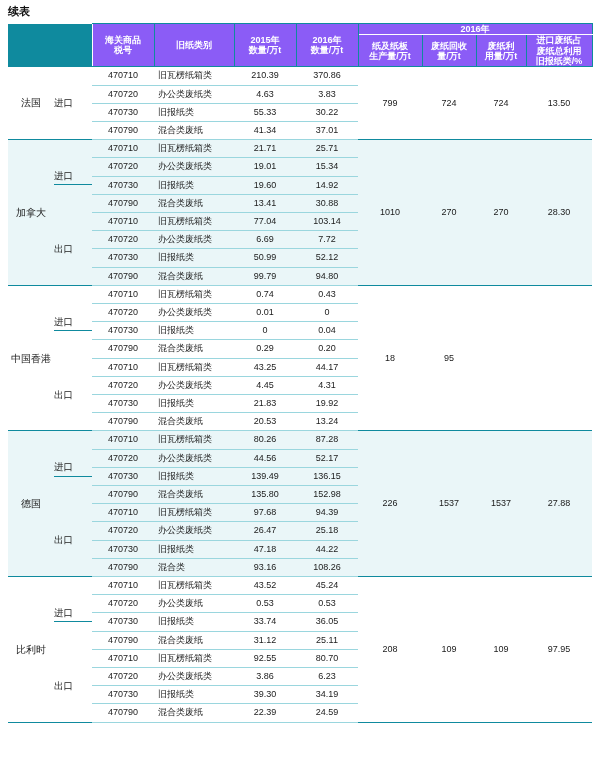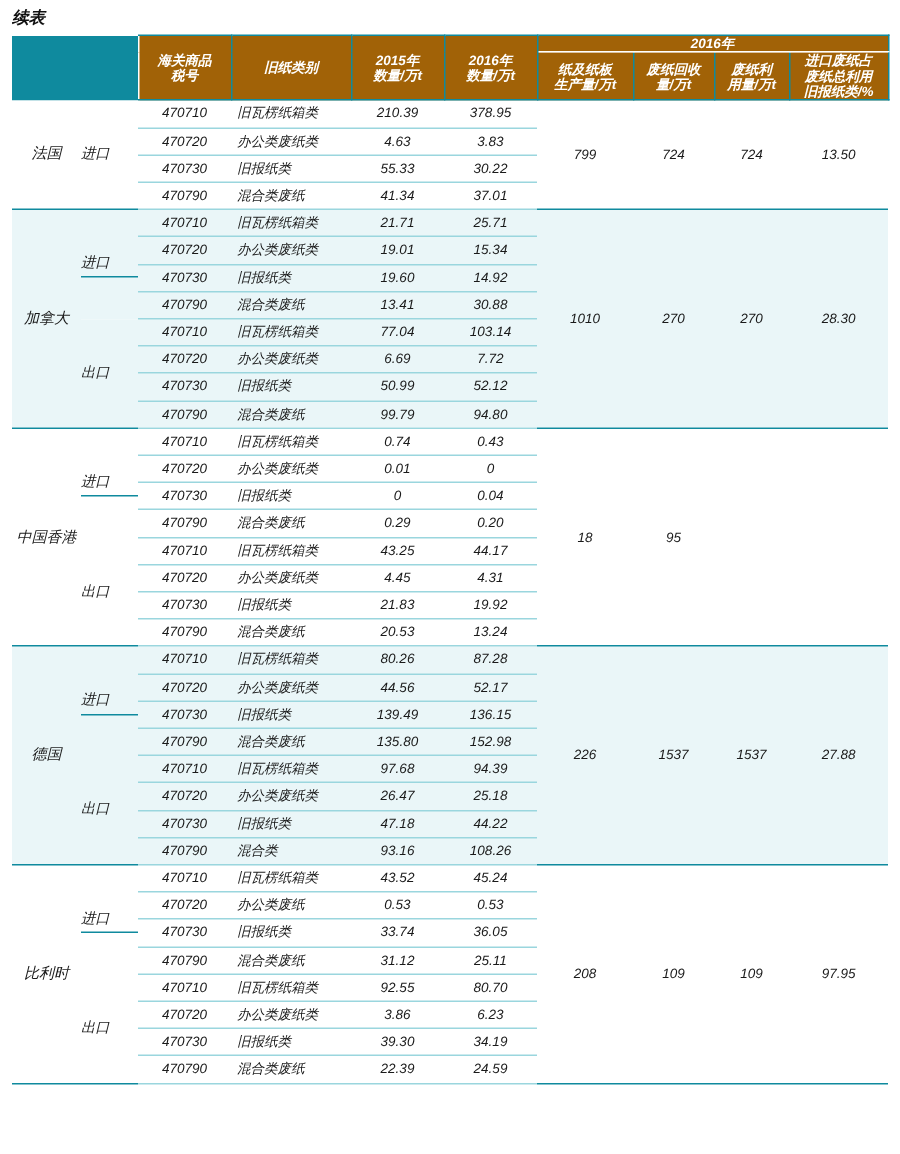--- a/index.html
+++ b/index.html
@@ -10,21 +10,20 @@
   body {
     width: 600px;
     height: 769px;
     font-family: "Liberation Sans", sans-serif;
     color: #1a1a1a;
     overflow: hidden;
   }
   .page {
     width: 600px;
     position: relative;
-    font-style: italic;
   }
   .caption {
     font-size: 11px;
     font-weight: bold;
     color: #111;
     padding: 4px 0 4px 8px;
   }
   table.main {
     border-collapse: collapse;
     width: 584px;
@@ -32,21 +31,21 @@
     table-layout: fixed;
     font-size: 9px;
   }
   table.main th, table.main td {
     padding: 0;
     vertical-align: middle;
     text-align: center;
   }
   
   thead th {
-    background: #a16207;
+    background: #8b5cf6;
     color: #ffffff;
     font-weight: bold;
     font-size: 9px;
     line-height: 1.15;
     border: 1px solid #0f8a9e;
     padding: 3px 1px;
   }
   thead th.topleft {
     background: #0f8a9e;
     border: none;
@@ -167,21 +166,21 @@
     </thead>
     <tbody id="tbody">
         <tr class="band-a">
           <td class="country" rowspan="4">法国</td>
           <td class="dir" rowspan="4">
             <div style="border-bottom:none;padding-bottom:0;">进口</div>
           </td>
           <td class="code">470710</td>
           <td class="cat">旧瓦楞纸箱类</td>
           <td class="num">210.39</td>
-          <td class="num">378.95</td>
+          <td class="num">370.86</td>
           <td class="agg" rowspan="4">799</td>
           <td class="agg" rowspan="4">724</td>
           <td class="agg" rowspan="4">724</td>
           <td class="agg" rowspan="4">13.50</td>
         </tr>
         <tr class="band-a">
           <td class="code">470720</td>
           <td class="cat">办公类废纸类</td>
           <td class="num">4.63</td>
           <td class="num">3.83</td>

